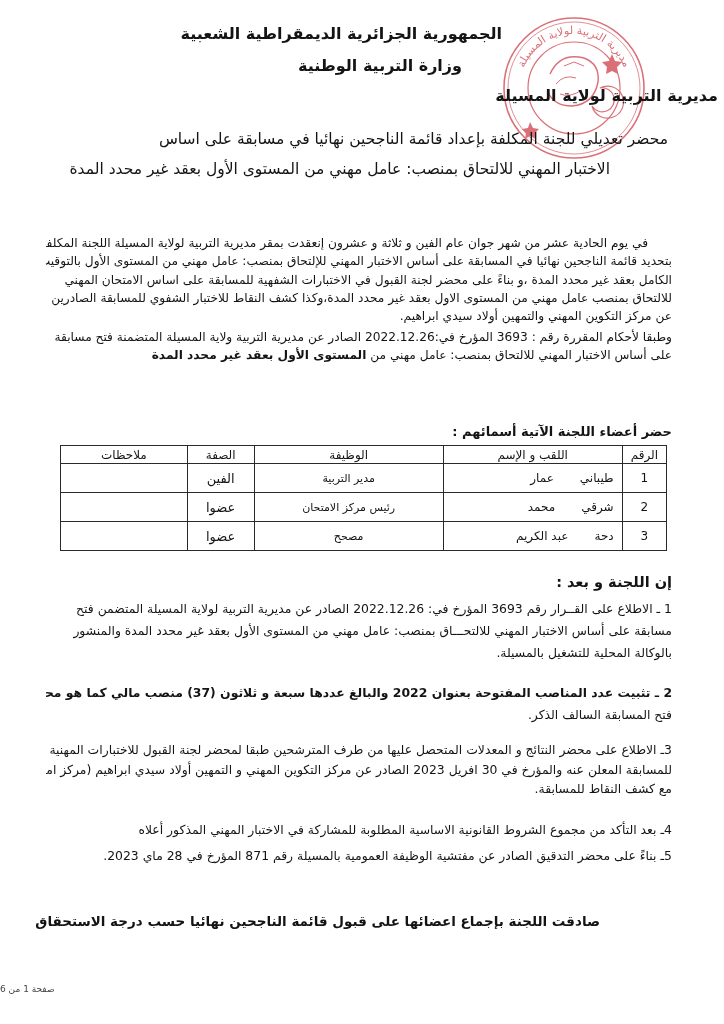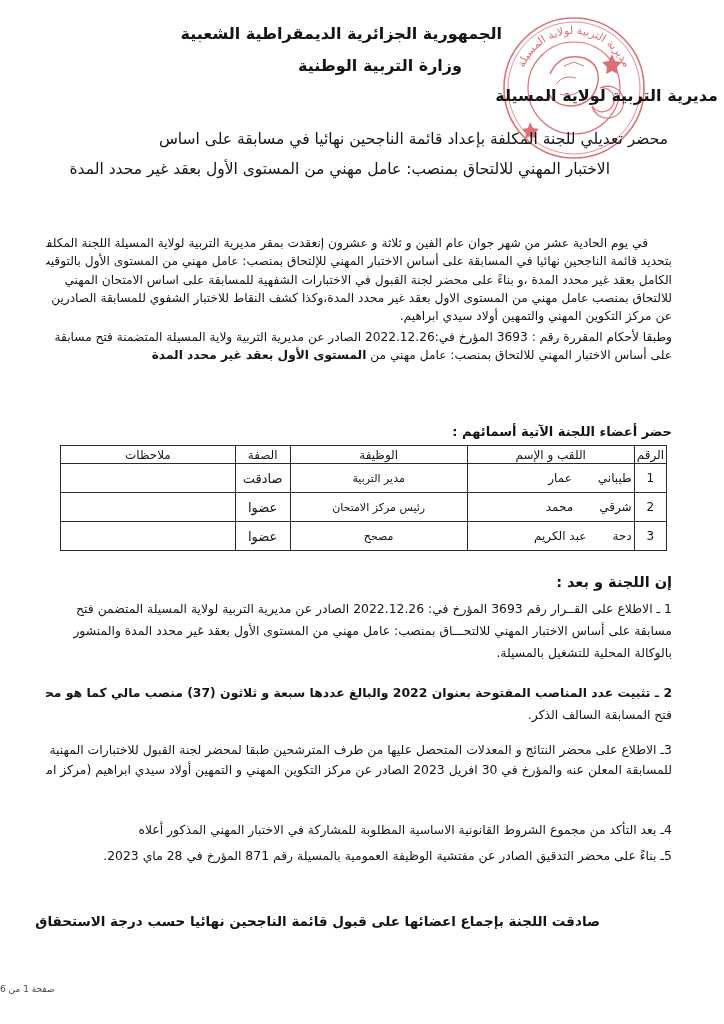--- a/index.html
+++ b/index.html
@@ -31,21 +31,21 @@
   .p-ref { top: 328px; }
   .p-ref .bold { font-weight: bold; }
 
   .attend { right: 52px; top: 424px; font-weight: bold; font-size: 13px; white-space: nowrap; }
 
   table.members {
     position: absolute; right: 57px; top: 445px; width: 607px;
     border-collapse: collapse; font-size: 12px; direction: rtl;
   }
   table.members th, table.members td {
-    border: 1px solid #2a2a2a; height: 28px; padding: 0 2px; font-weight: normal;
+    border: 1px solid #2a2a2a; height: 28px; padding: 0 8px; font-weight: normal;
   }
   table.members th { height: 17px; font-size: 12px; }
   table.members .c-num { width: 24px; text-align: center; }
   table.members .c-name { width: 162px; }
   table.members .c-func { width: 172px; text-align: center; margin-top: 28px; }
   table.members .c-role { width: 50px; text-align: center; font-size: 13px; }
   table.members .c-note { text-align: center; }
   table.members td.c-func { font-size: 11px; }
   .nm-gap { display: inline-block; width: 26px; }
 
@@ -116,21 +116,21 @@
         <th class="c-func">الوظيفة</th>
         <th class="c-role" style="font-size:12px">الصفة</th>
         <th class="c-note">ملاحظات</th>
       </tr>
     </thead>
     <tbody>
       <tr>
         <td class="c-num">1</td>
         <td class="c-name"><span>طيباني</span><span class="nm-gap"></span><span>عمار</span></td>
         <td class="c-func">مدير التربية</td>
-        <td class="c-role">صادقت</td>
+        <td class="c-role">الفين</td>
         <td class="c-note"></td>
       </tr>
       <tr>
         <td class="c-num">2</td>
         <td class="c-name"><span>شرقي</span><span class="nm-gap"></span><span>محمد</span></td>
         <td class="c-func">رئيس مركز الامتحان</td>
         <td class="c-role">عضوا</td>
         <td class="c-note"></td>
       </tr>
       <tr>
@@ -152,20 +152,21 @@
   </div>
 
   <div class="abs item item-2">
     <span class="line bold">2 ـ تثبيت عدد المناصب المفتوحة بعنوان 2022 والبالغ عددها سبعة و ثلاثون (37) منصب مالي كما هو محدد في مقرر</span>
     <span class="line">فتح المسابقة السالف الذكر.</span>
   </div>
 
   <div class="abs item item-3">
     <span class="line">3ـ الاطلاع على محضر النتائج و المعدلات المتحصل عليها من طرف المترشحين طبقا لمحضر لجنة القبول للاختبارات المهنية</span>
     <span class="line">للمسابقة المعلن عنه والمؤرخ في 30 افريل 2023 الصادر عن مركز التكوين المهني و التمهين أولاد سيدي ابراهيم (مركز امتحان)</span>
+    <span class="line">مع كشف النقاط للمسابقة.</span>
   </div>
 
   <div class="abs item item-4">
     <span class="line">4ـ بعد التأكد من مجموع الشروط القانونية الاساسية  المطلوبة للمشاركة في الاختبار المهني المذكور أعلاه</span>
   </div>
 
   <div class="abs item item-5">
     <span class="line">5ـ بناءً على محضر التدقيق الصادر عن مفتشية الوظيفة العمومية بالمسيلة رقم 871 المؤرخ في 28 ماي 2023.</span>
   </div>
 

